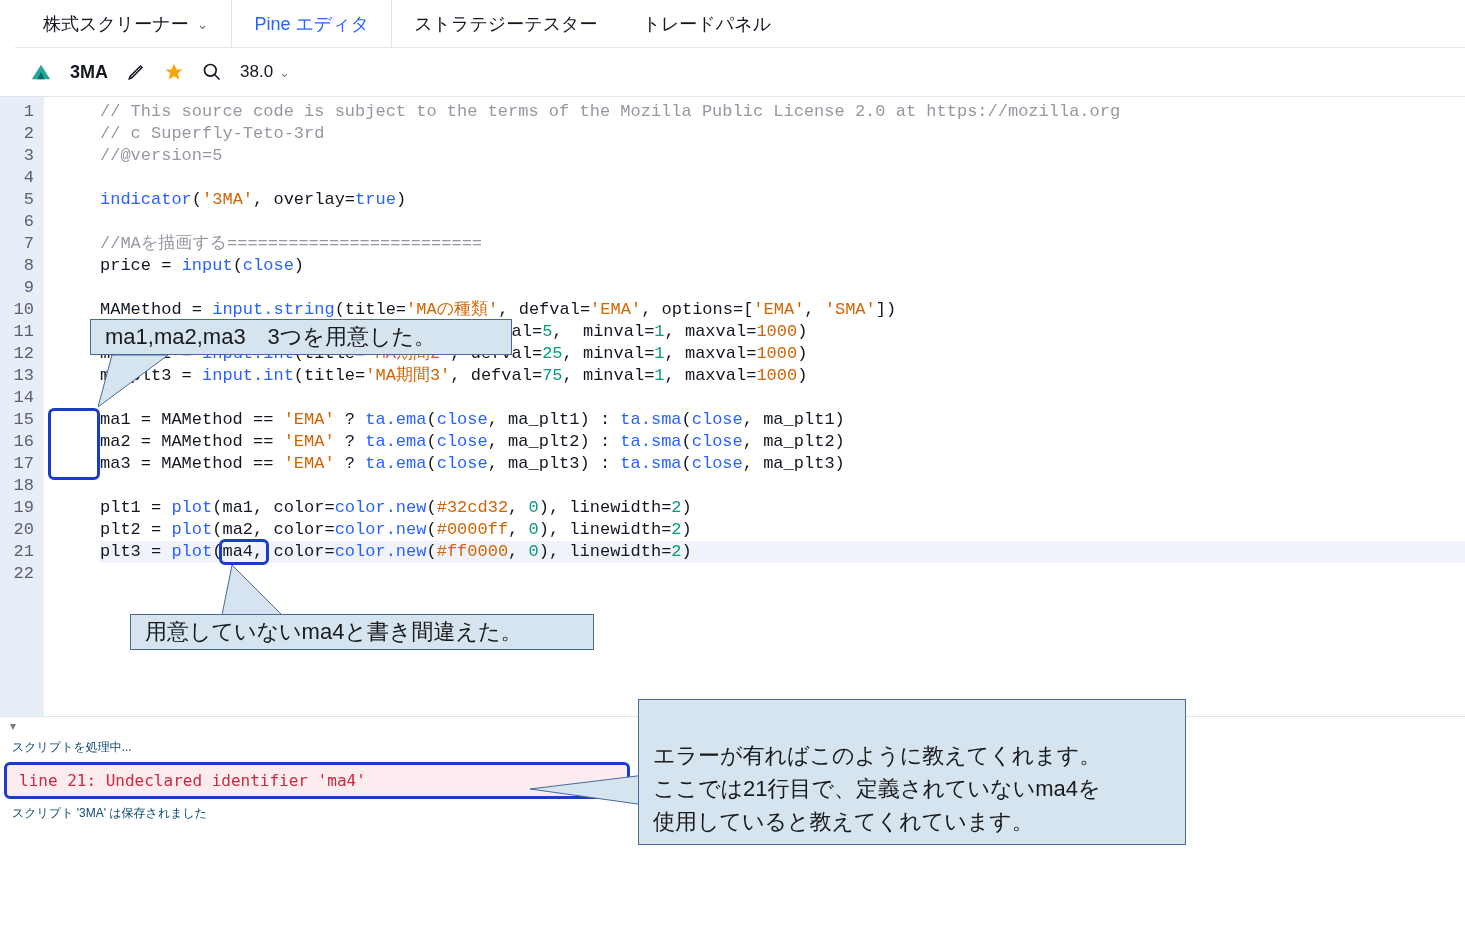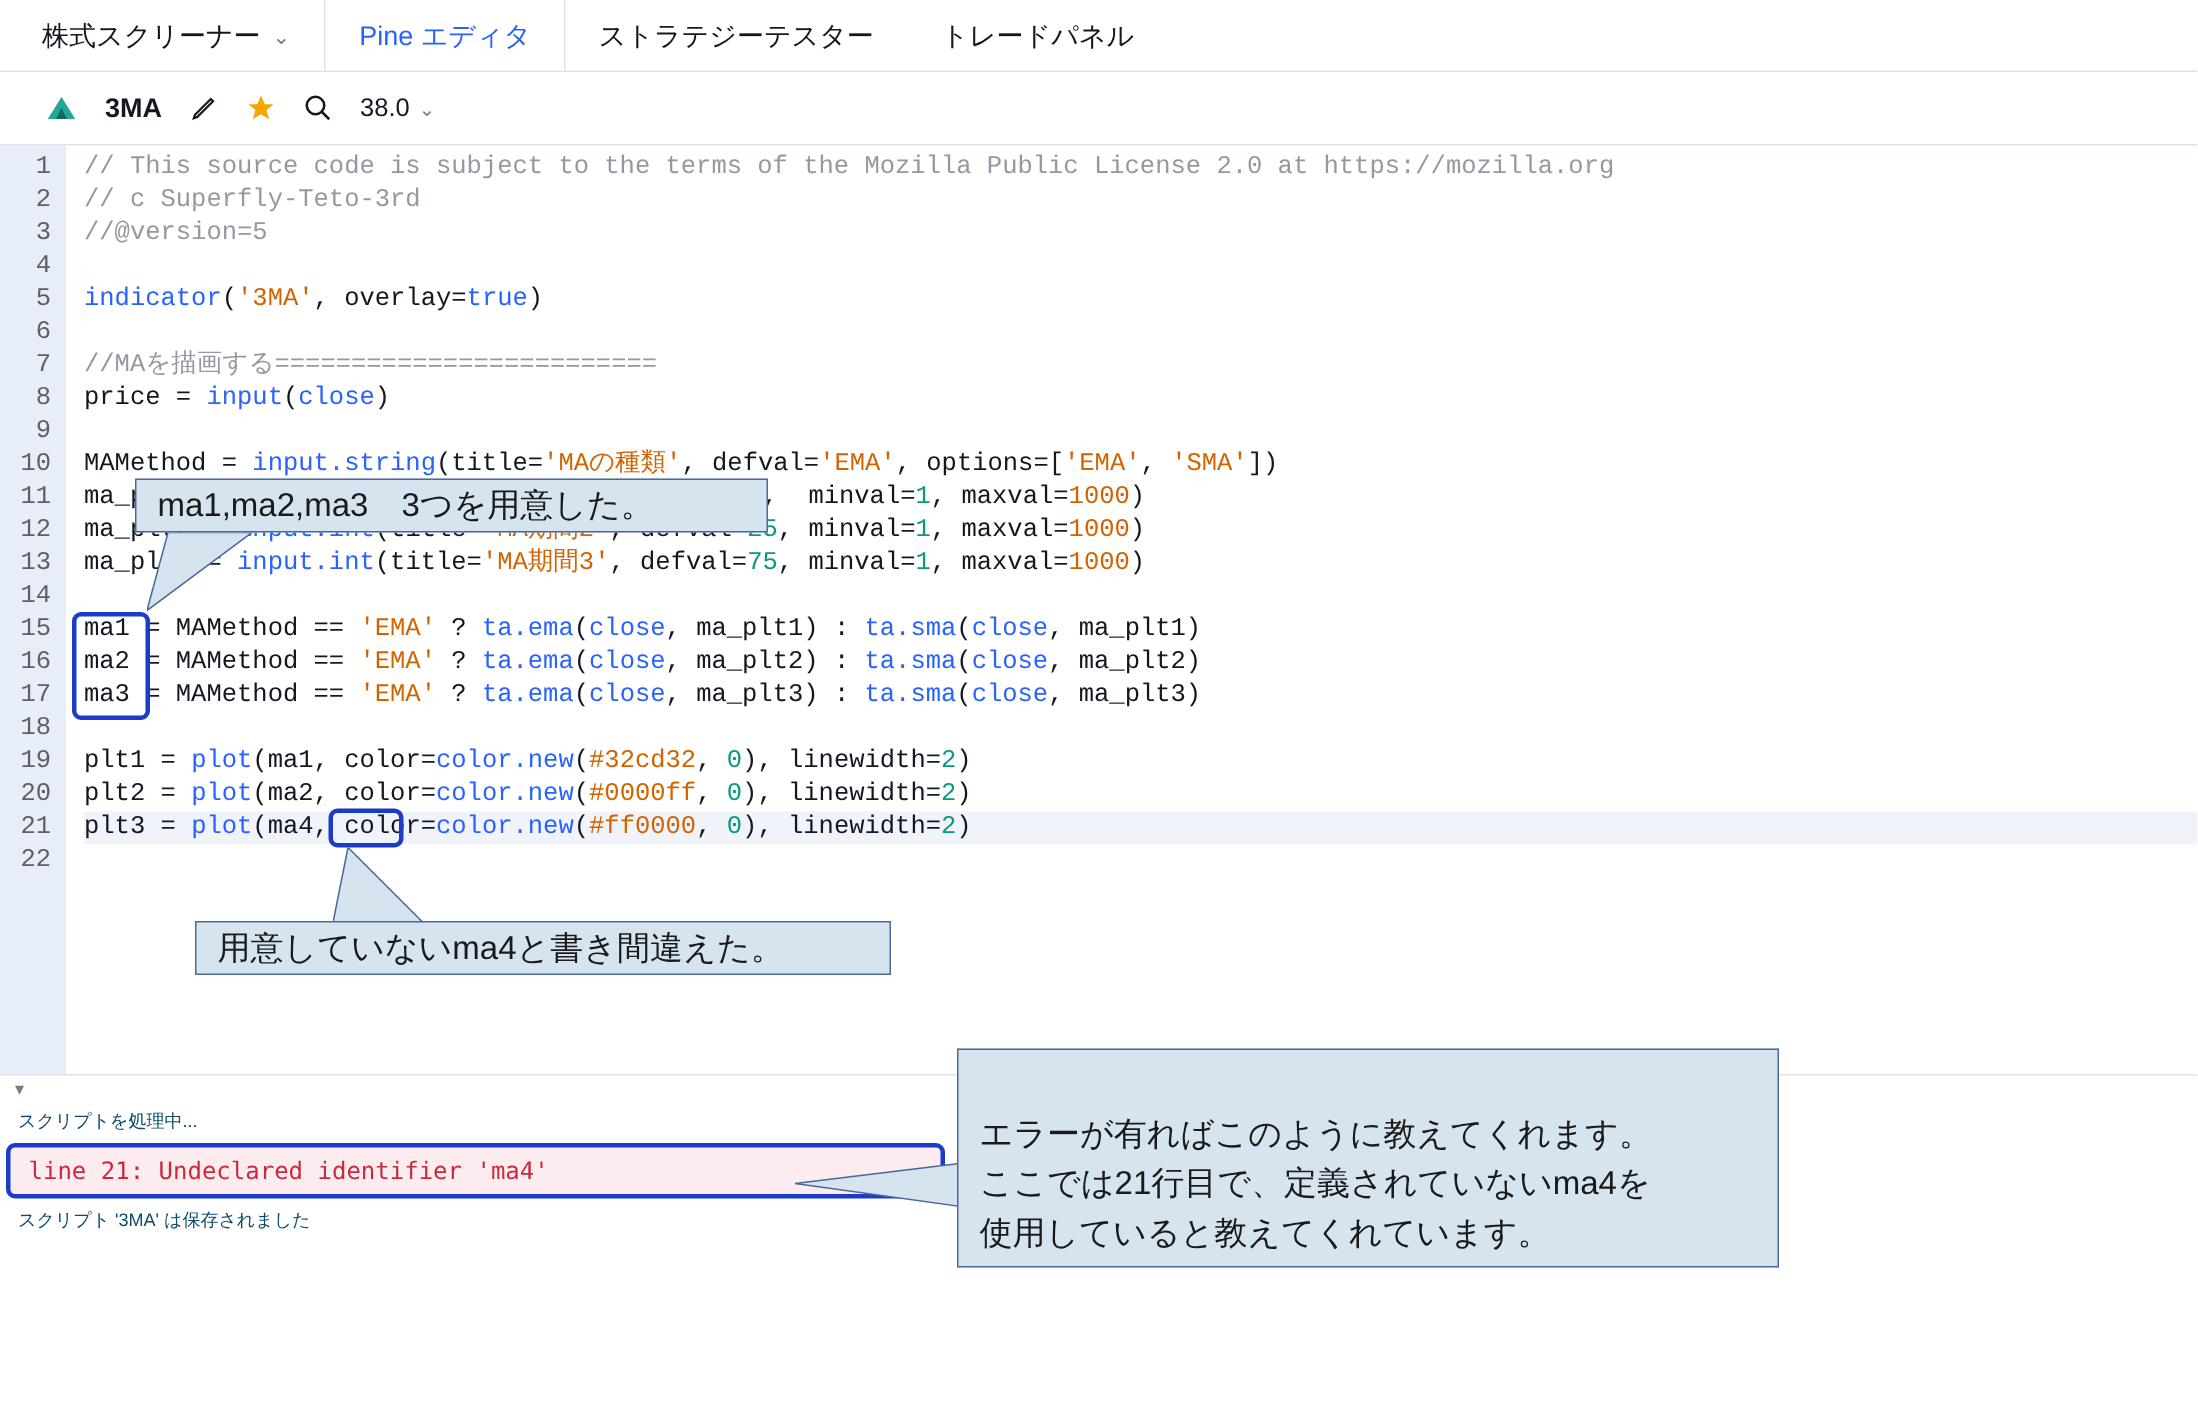--- a/index.html
+++ b/index.html
@@ -1,31 +1,31 @@
 <!DOCTYPE html>
 <html><head>
 <meta charset="utf-8">
 <style>
   * { box-sizing: border-box; margin: 0; padding: 0; }
   body { font-family: -apple-system, BlinkMacSystemFont, "Segoe UI", Arial, sans-serif; background: #fff; color: #131722; width: 1465px; height: 936px; overflow: hidden; }
-  .tabs { display: flex; border-bottom: 1px solid #e0e3eb; height: 48px; padding-left: 6px; background:#fff; }
+  .tabs { display: flex; border-bottom: 1px solid #e0e3eb; height: 48px; padding-left: 6px; background:#fff;margin-left:15px; }
   .tab { display:flex; align-items:center; padding: 0 22px; font-size: 18px; color:#131722; cursor:pointer; border-right: 1px solid transparent; }
   .tab.sel { color:#2962ff; border-left:1px solid #e0e3eb; border-right:1px solid #e0e3eb; background:#fff; }
   .tab .chev { margin-left:8px; font-size:14px; color:#787b86; }
   .toolbar { display:flex; align-items:center; height:48px; padding-left:30px; gap:18px; }
   .logo { width:22px; height:22px; }
   .script-name { font-weight:700; font-size:18px; }
   .pencil, .star, .search { width:20px; height:20px; display:flex; align-items:center; justify-content:center; }
   .star svg { fill:#f7a600; }
   .version { display:flex; align-items:center; font-size:17px; color:#131722; gap:6px; }
   .editor { position:relative; display:flex; font-family: "Consolas","Courier New",monospace; font-size:17px; line-height:22px; border-top:1px solid #e0e3eb; }
   .gutter { background:#e8eef7; color:#5d606b; text-align:right; padding:4px 10px 4px 6px; user-select:none; min-width:44px; }
   .gutter div { height:22px; }
   .code { padding:4px 0 0 12px; white-space:pre; color:#131722; position:relative; flex:1;}
-  .code div { height:22px; }
+  .code div { height:22px;margin-left:44px; }
   .c-cmt { color:#9598a1; }
   .c-fn { color:#2962ff; }
   .c-str { color:#d16400; }
   .c-kw { color:#2962ff; }
   .c-num { color:#089981; }
   .c-rng { color:#d16400; }
   .hl-line { background:#f0f3fa; }
   .callout { position:absolute; background:#d6e4f0; border:1px solid #4a6899; padding:6px 14px; font-size:22px; font-family:-apple-system,"Segoe UI",Arial,sans-serif; color:#1a1a1a; z-index:10; }
   .highlight-box { position:absolute; border:3px solid #1a3cc9; border-radius:6px; z-index:5; pointer-events:none;}
   .bottom { border-top:1px solid #e0e3eb; }

